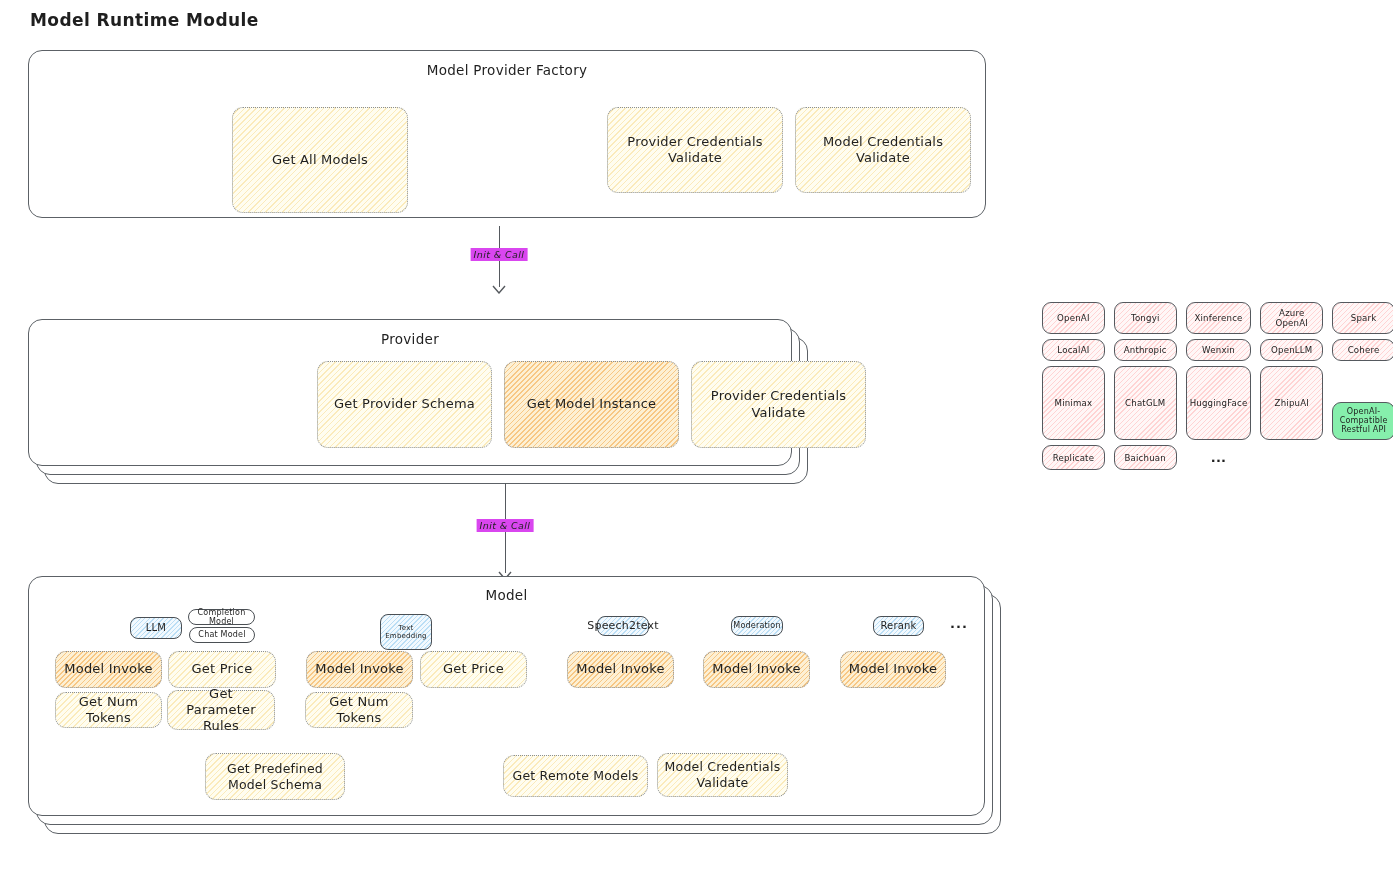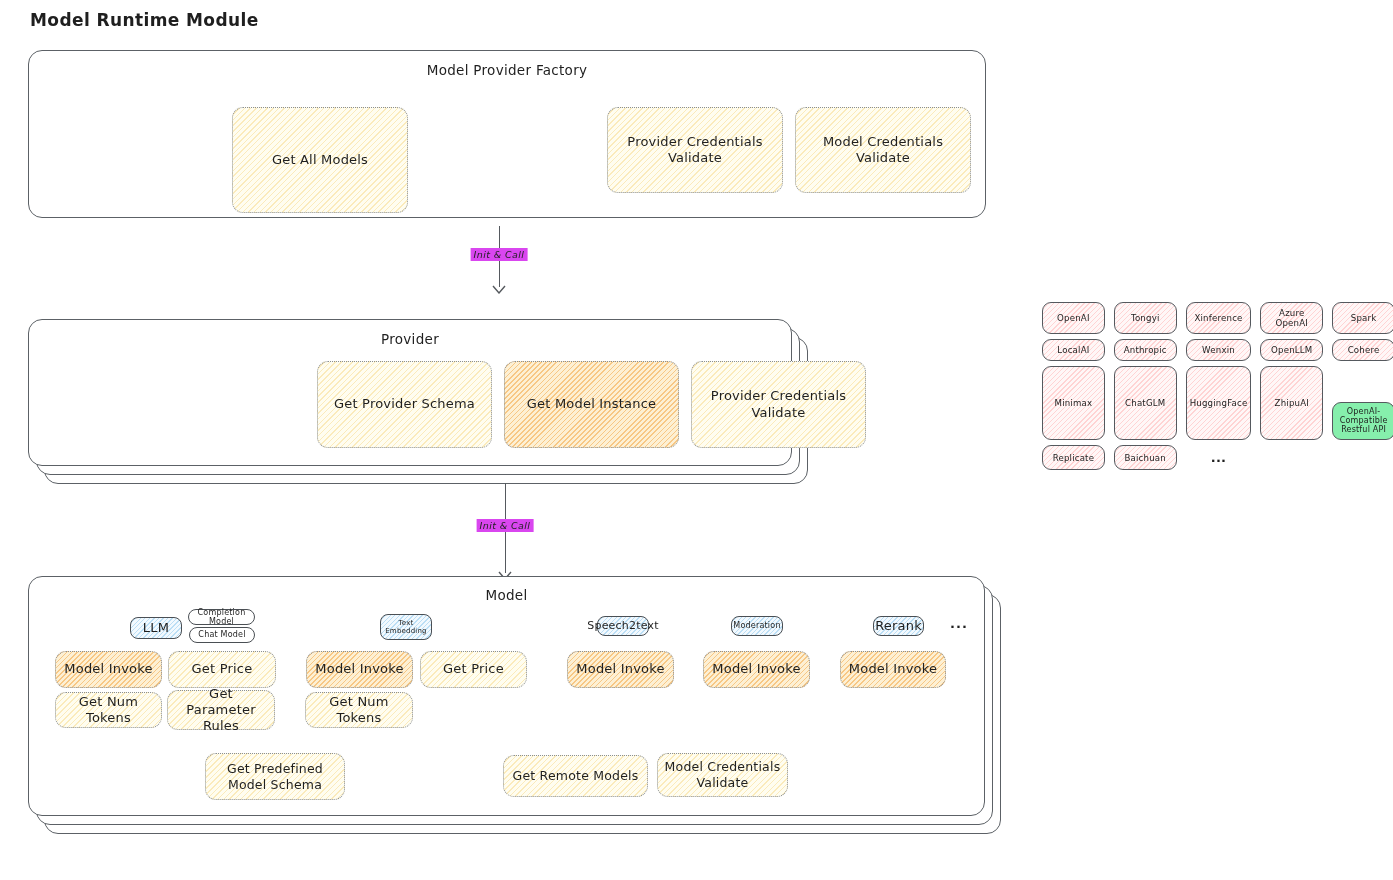--- a/index.html
+++ b/index.html
@@ -45,21 +45,21 @@
   .chip{
     border:1.2px solid #55595e;border-radius:9px;display:flex;align-items:center;justify-content:center;
     font-size:8.6px;letter-spacing:.2px;text-align:center;padding:0 3px;box-sizing:border-box;
   }
   .chip.white{background:#86efac;font-size:8px;margin-top:36px;}
   .chip.none{border:none;background:none;font-size:13px;font-weight:600;}
 
   
   .tag{
     position:absolute;display:flex;align-items:center;justify-content:center;text-align:center;
-    border:1.2px solid #4a4f54;border-radius:8px;font-size:13px;letter-spacing:.2px;line-height:1.15;
+    border:1.2px solid #4a4f54;border-radius:8px;font-size:10px;letter-spacing:.2px;line-height:1.15;
     box-sizing:border-box;padding:0 2px;
   }
   .tag.white{background:#fff;border-radius:8px;font-size:8px;}
   .dots{font-size:13px;font-weight:600;letter-spacing:1px;}
 
   
   .arrow{position:absolute;}
   .arrow .line{position:absolute;left:50%;top:0;bottom:7px;border-left:1.4px solid #55595e;}
   .arrow svg{position:absolute;bottom:0;left:50%;transform:translateX(-50%);}
   .arrow .arrow-label{
@@ -131,21 +131,21 @@
 
   <div class="abs" style="left:28px;top:576px;width:957px;height:240px;">
     <div class="layer shadow2"></div>
     <div class="layer shadow1"></div>
     <div class="layer"></div>
     <div class="big-title" style="top:11px;">Model</div>
 
     <div class="tag fill-blue" style="left:102px;top:41px;width:52px;height:22px;">LLM</div>
     <div class="tag white" style="left:160px;top:33px;width:67px;height:16px;">Completion Model</div>
     <div class="tag white" style="left:161px;top:51px;width:66px;height:16px;">Chat Model</div>
-    <div class="tag fill-blue" style="left:352px;top:38px;width:52px;height:26px;font-size:7px;">Text Embedding</div>
+    <div class="tag fill-blue" style="left:352px;top:38px;width:52px;height:36px;font-size:7px;">Text Embedding</div>
     <div class="tag fill-blue" style="left:569px;top:40px;width:52px;height:20px;font-size:11px;">Speech2text</div>
     <div class="tag fill-blue" style="left:703px;top:40px;width:52px;height:20px;font-size:8px;">Moderation</div>
     <div class="tag fill-blue" style="left:833px;top:40px;width:51px;height:20px;margin-left:12px;">Rerank</div>
     <div class="abs dots" style="left:922px;top:40px;">...</div>
 
     <div class="fbox fill-orange" style="left:27px;top:75px;width:107px;height:37px;">Model Invoke</div>
     <div class="fbox fill-yellow" style="left:140px;top:75px;width:108px;height:37px;">Get Price</div>
     <div class="fbox fill-orange" style="left:278px;top:75px;width:107px;height:37px;">Model Invoke</div>
     <div class="fbox fill-yellow" style="left:392px;top:75px;width:107px;height:37px;">Get Price</div>
     <div class="fbox fill-orange" style="left:539px;top:75px;width:107px;height:37px;">Model Invoke</div>

